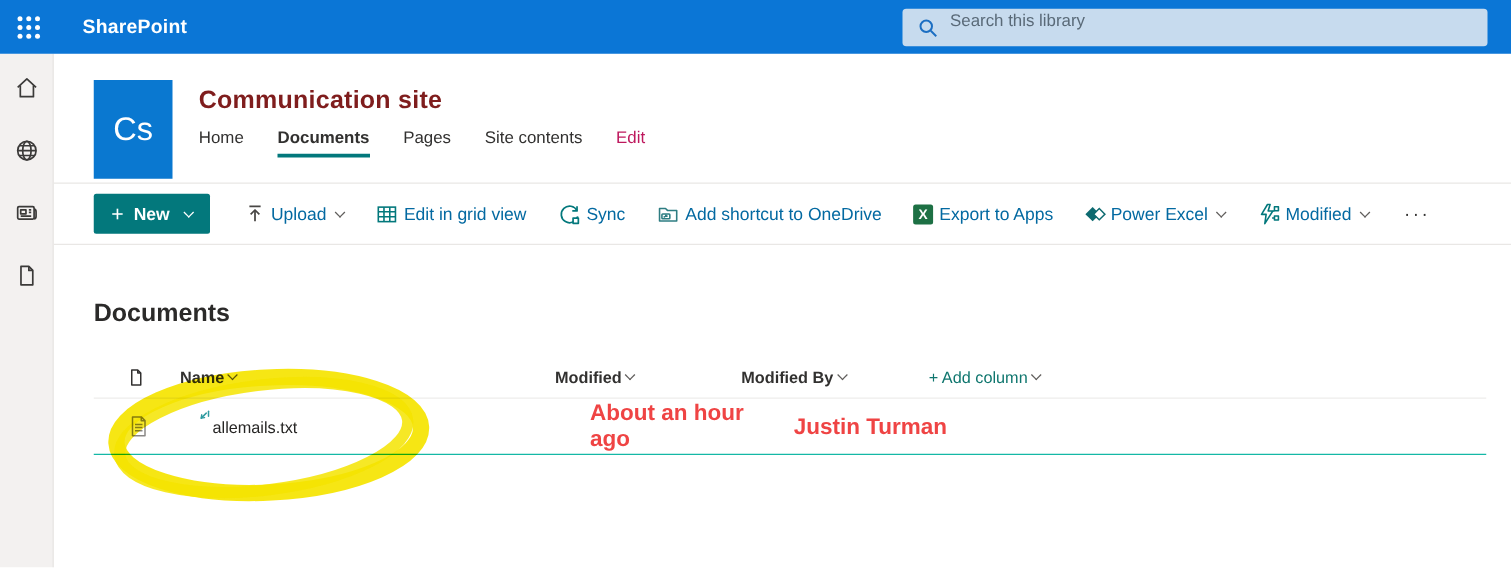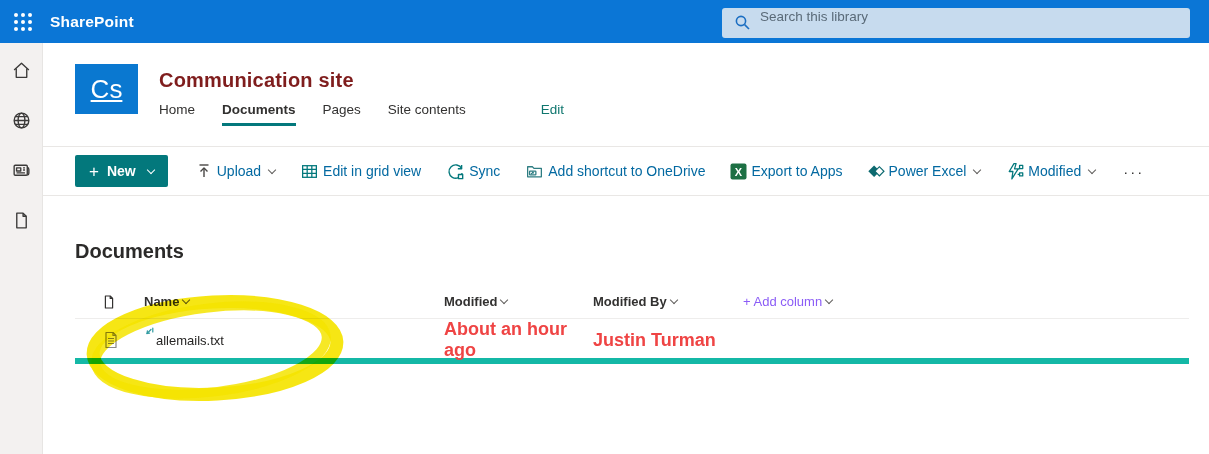--- a/index.html
+++ b/index.html
@@ -3,69 +3,69 @@
 <meta charset="utf-8">
 <style>
   * { margin:0; padding:0; box-sizing:border-box; }
   html,body { width:1209px; height:454px; overflow:hidden; background:#fff;
               font-family:"Liberation Sans", sans-serif; color:#323130; }
   .page { position:relative; width:1209px; height:454px; background:#fff; }
 
   
   .suite-bar { position:relative; height:43px; background:#0b76d6; display:flex; align-items:center; }
   .waffle { width:34px; height:34px; margin-left:6px; display:flex; align-items:center; justify-content:center; cursor:pointer; }
-  .brand { color:#fff; font-weight:700; font-size:15.5px; margin-left:10px; letter-spacing:.2px; }
+  .brand { color:#fff; font-weight:700; font-size:15.5px; margin-left:26px; letter-spacing:.2px; }
   .searchbox { position:absolute; right:19px; top:7px; width:468px; height:30px; }
   .searchbox input { width:100%; height:100%; border:none; outline:none; border-radius:3px;
       background:#c7dbee; padding:0 10px 12px 38px; font-size:13.5px; color:#3b4854;
       font-family:"Liberation Sans", sans-serif; }
   .searchbox input::placeholder { color:#5a6a78; opacity:1; }
   .searchbox .mag { position:absolute; left:12px; top:7px; }
 
   
   .frame { display:flex; height:411px; }
   .rail { width:43px; background:#f3f1f0; border-right:1px solid #e7e5e3; display:flex;
           flex-direction:column; align-items:center; padding-top:16px; gap:28px; }
   .rail .rbtn { width:22px; height:22px; display:flex; align-items:center; justify-content:center; cursor:pointer; }
   .main { flex:1; position:relative; }
 
   
   .site-header { position:relative; height:104px; border-bottom:1px solid #e9e7e5; }
-  .tile { position:absolute; left:32px; top:21px; width:63px; height:50px; background:#0a78d0;
-          color:#fff; font-size:26px; display:flex; align-items:center; justify-content:center;text-decoration:underline; }
+  .tile { position:absolute; left:32px; top:21px; width:63px; height:79px; background:#0a78d0;
+          color:#fff; font-size:26px; display:flex; align-items:center; justify-content:center; }
   .head-right { position:absolute; left:116px; top:26px; }
   .site-title { font-size:20px; font-weight:700; color:#7f1d1d; letter-spacing:.2px; }
   .nav { display:flex; gap:27px; margin-top:10px; font-size:13.5px; align-items:baseline; }
   .nav-item { color:#323130; cursor:pointer; padding-bottom:6px; }
   .nav-item.active { font-weight:700; border-bottom:3px solid #03787c; }
-  .nav-item.accent { color:#0f766e;margin-left:48px; }
+  .nav-item.accent { color:#be185d; }
 
   
   .toolbar { height:49px; border-bottom:1px solid #e9e7e5; display:flex; align-items:center; padding-left:32px; }
   .new-btn { background:#03787c; color:#fff; border:none; border-radius:2px; height:32px; padding:0 14px;
              font-size:14px; font-weight:600; display:inline-flex; align-items:center; gap:8px; cursor:pointer;
              font-family:"Liberation Sans", sans-serif; }
   .new-btn .plus { font-size:17px; font-weight:400; line-height:1; }
   .tb-item { display:inline-flex; align-items:center; gap:4px; font-size:14px; color:#0369a1;
              margin-left:25px; cursor:pointer; white-space:nowrap; }
   .tb-item:first-of-type { margin-left:27px; }
   .chev { display:inline-block; width:6px; height:6px; border-right:1.3px solid #605e5c;
           border-bottom:1.3px solid #605e5c; transform:rotate(45deg); margin:0 0 3px 4px; }
   .new-btn .chev { border-color:#fff; margin-bottom:2px; }
   .ellipsis { font-size:15px; letter-spacing:2px; margin-left:28px; cursor:pointer; color:#323130; }
 
   
   .lib-heading { margin:44px 0 0 32px; font-size:20px; font-weight:700; color:#2b2a29; }
   .table { margin:22px 20px 0 32px; }
   .trow { display:grid; grid-template-columns:69px 300px 149px 150px 1fr; align-items:center; }
   .thead { height:34px; font-size:13px; font-weight:700; color:#323130; border-bottom:1px solid #eeedec; }
-  .tbody-row { height:45px; font-size:13px; border-bottom:6px solid #14b8a6; cursor:pointer; }
+  .tbody-row { height:45px; font-size:13px; border-bottom:1px solid #14b8a6; cursor:pointer;gap:14px; }
   .cell-icon { padding-left:26px; display:flex; align-items:center; }
   .col-label { display:inline-flex; align-items:center; cursor:pointer; }
-  .addcol { font-weight:400; color:#8b5cf6; }
+  .addcol { font-weight:400; color:#0f766e; }
   .muted { color:#ef4444; font-size:18px; font-weight:700; }
   .fname { color:#262524; display:inline-flex; align-items:flex-start; }
   .newbadge { position:relative; top:-7px; margin-right:1px; }
 
   
   .annot { position:absolute; left:70px; top:288px; width:300px; height:125px; pointer-events:none;
            mix-blend-mode:multiply; z-index:6; overflow:visible; }
 
   svg { display:block; }
 </style>

